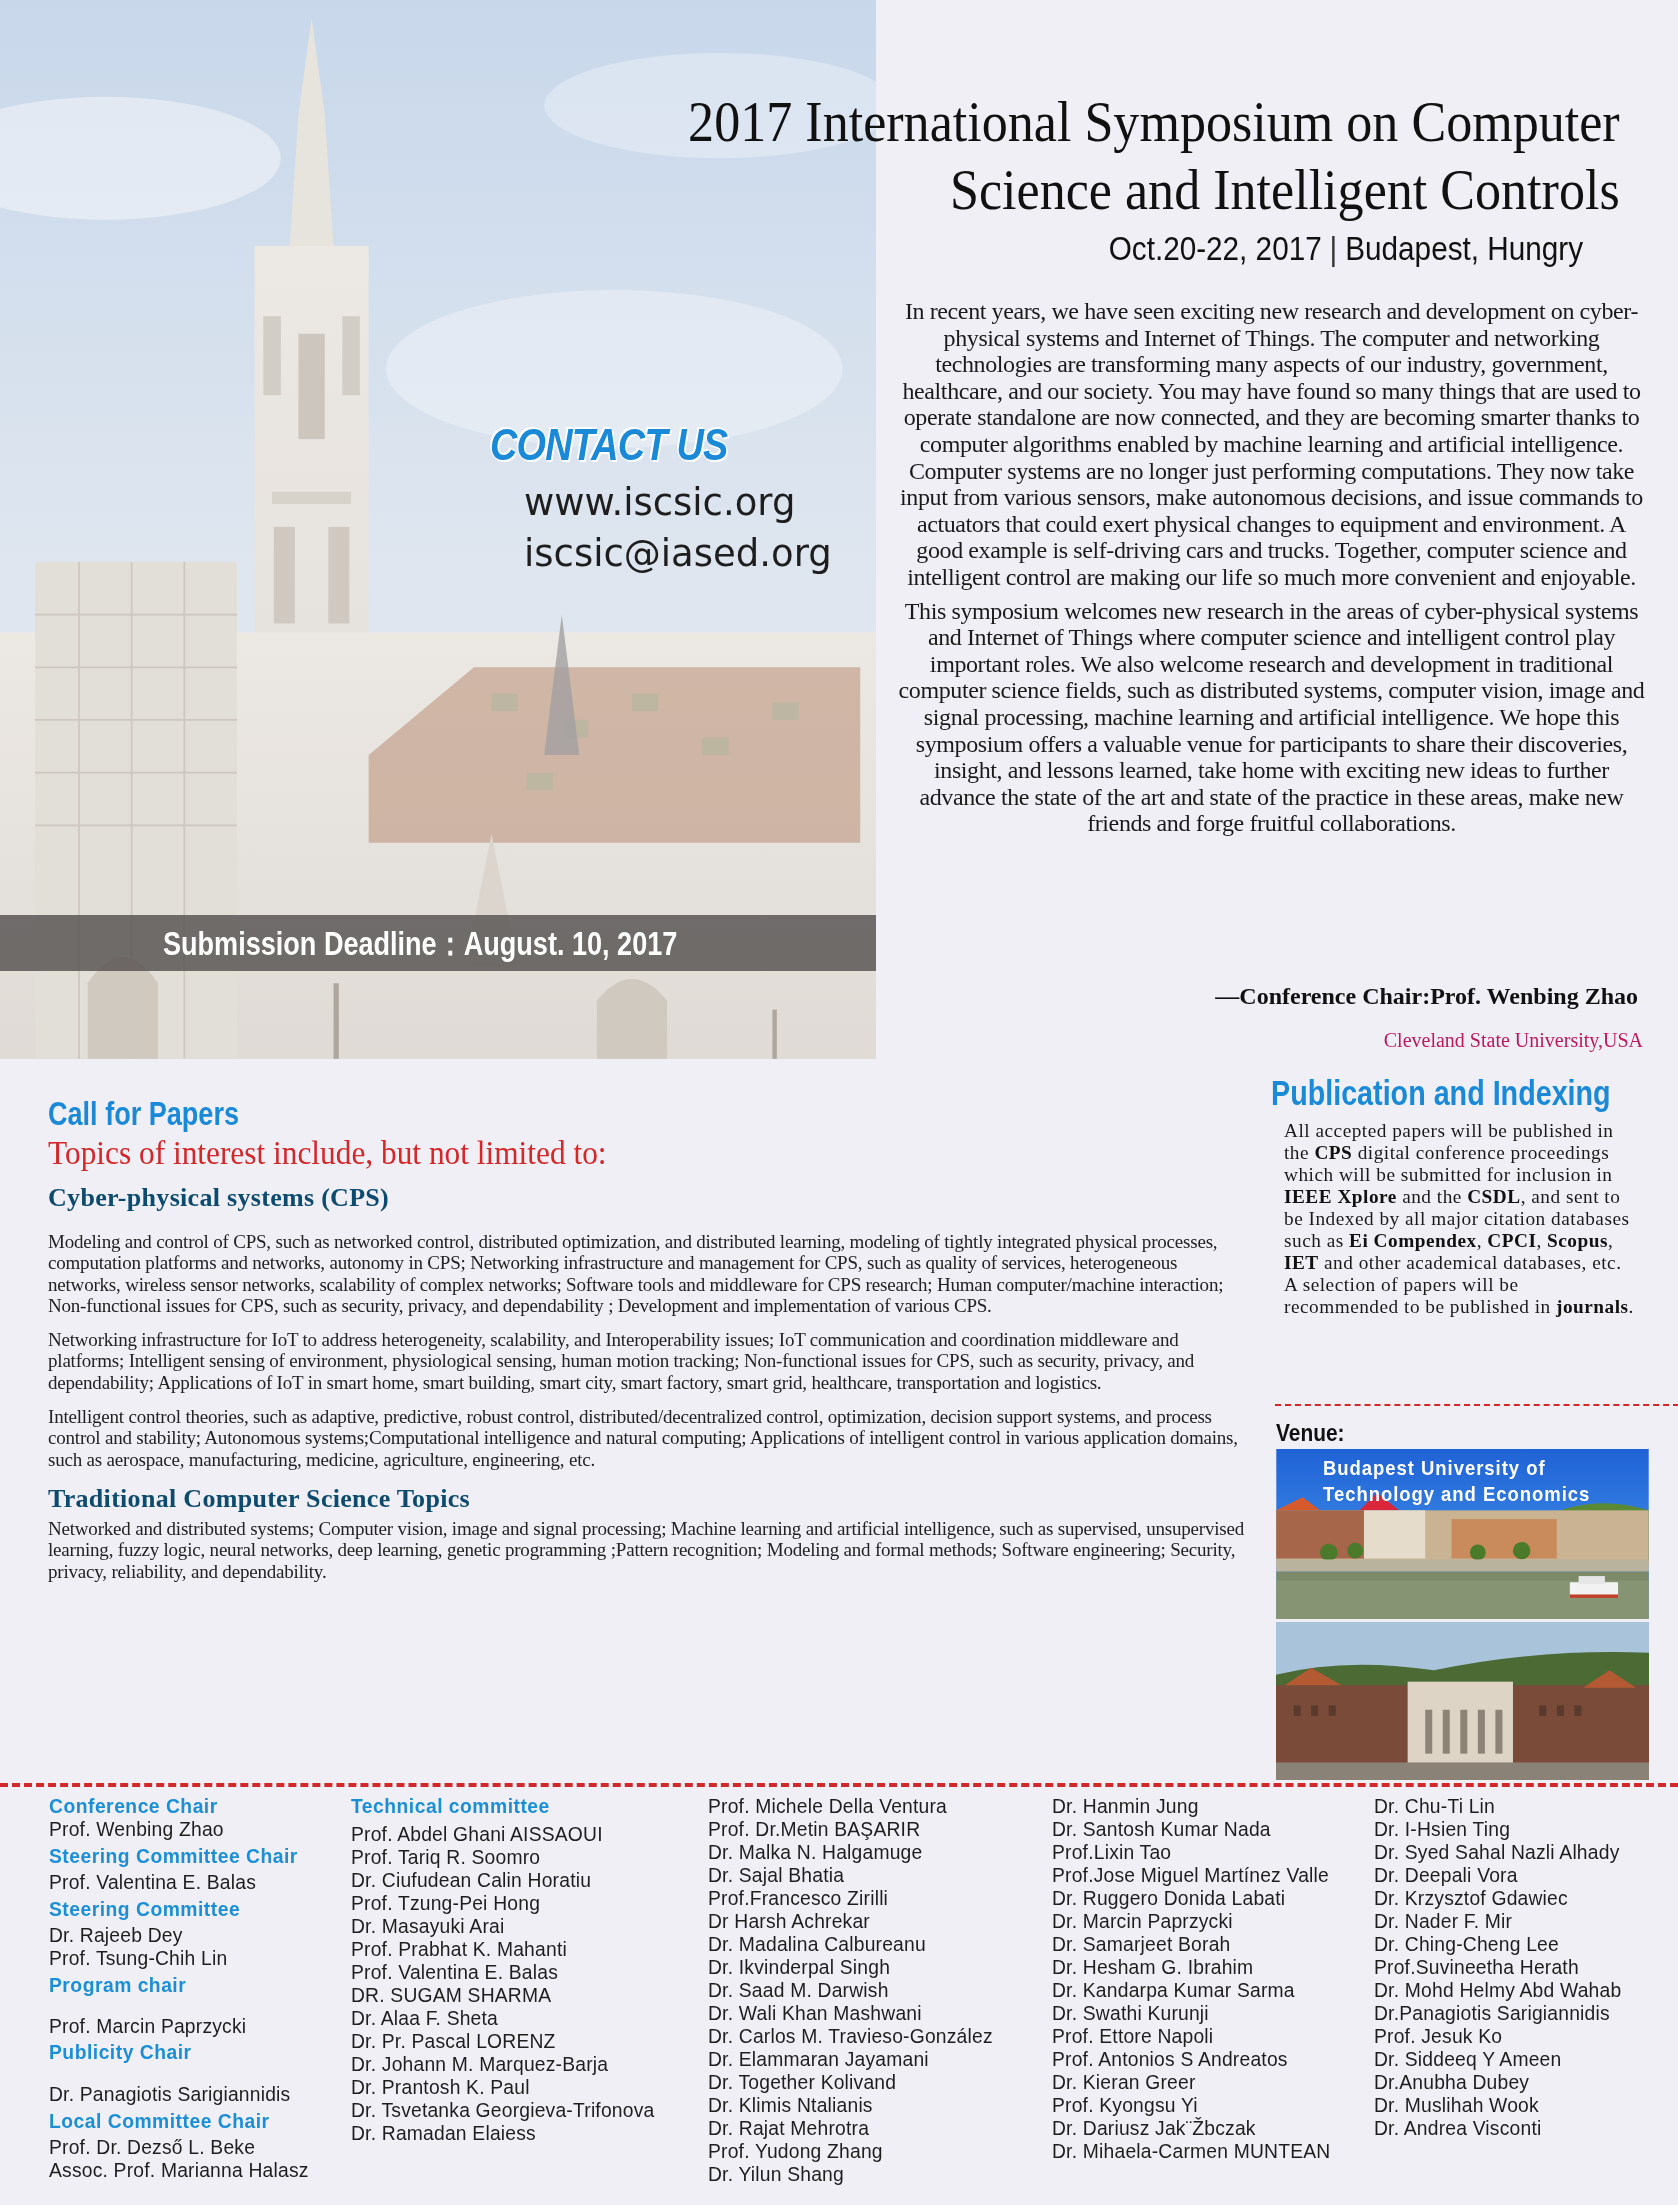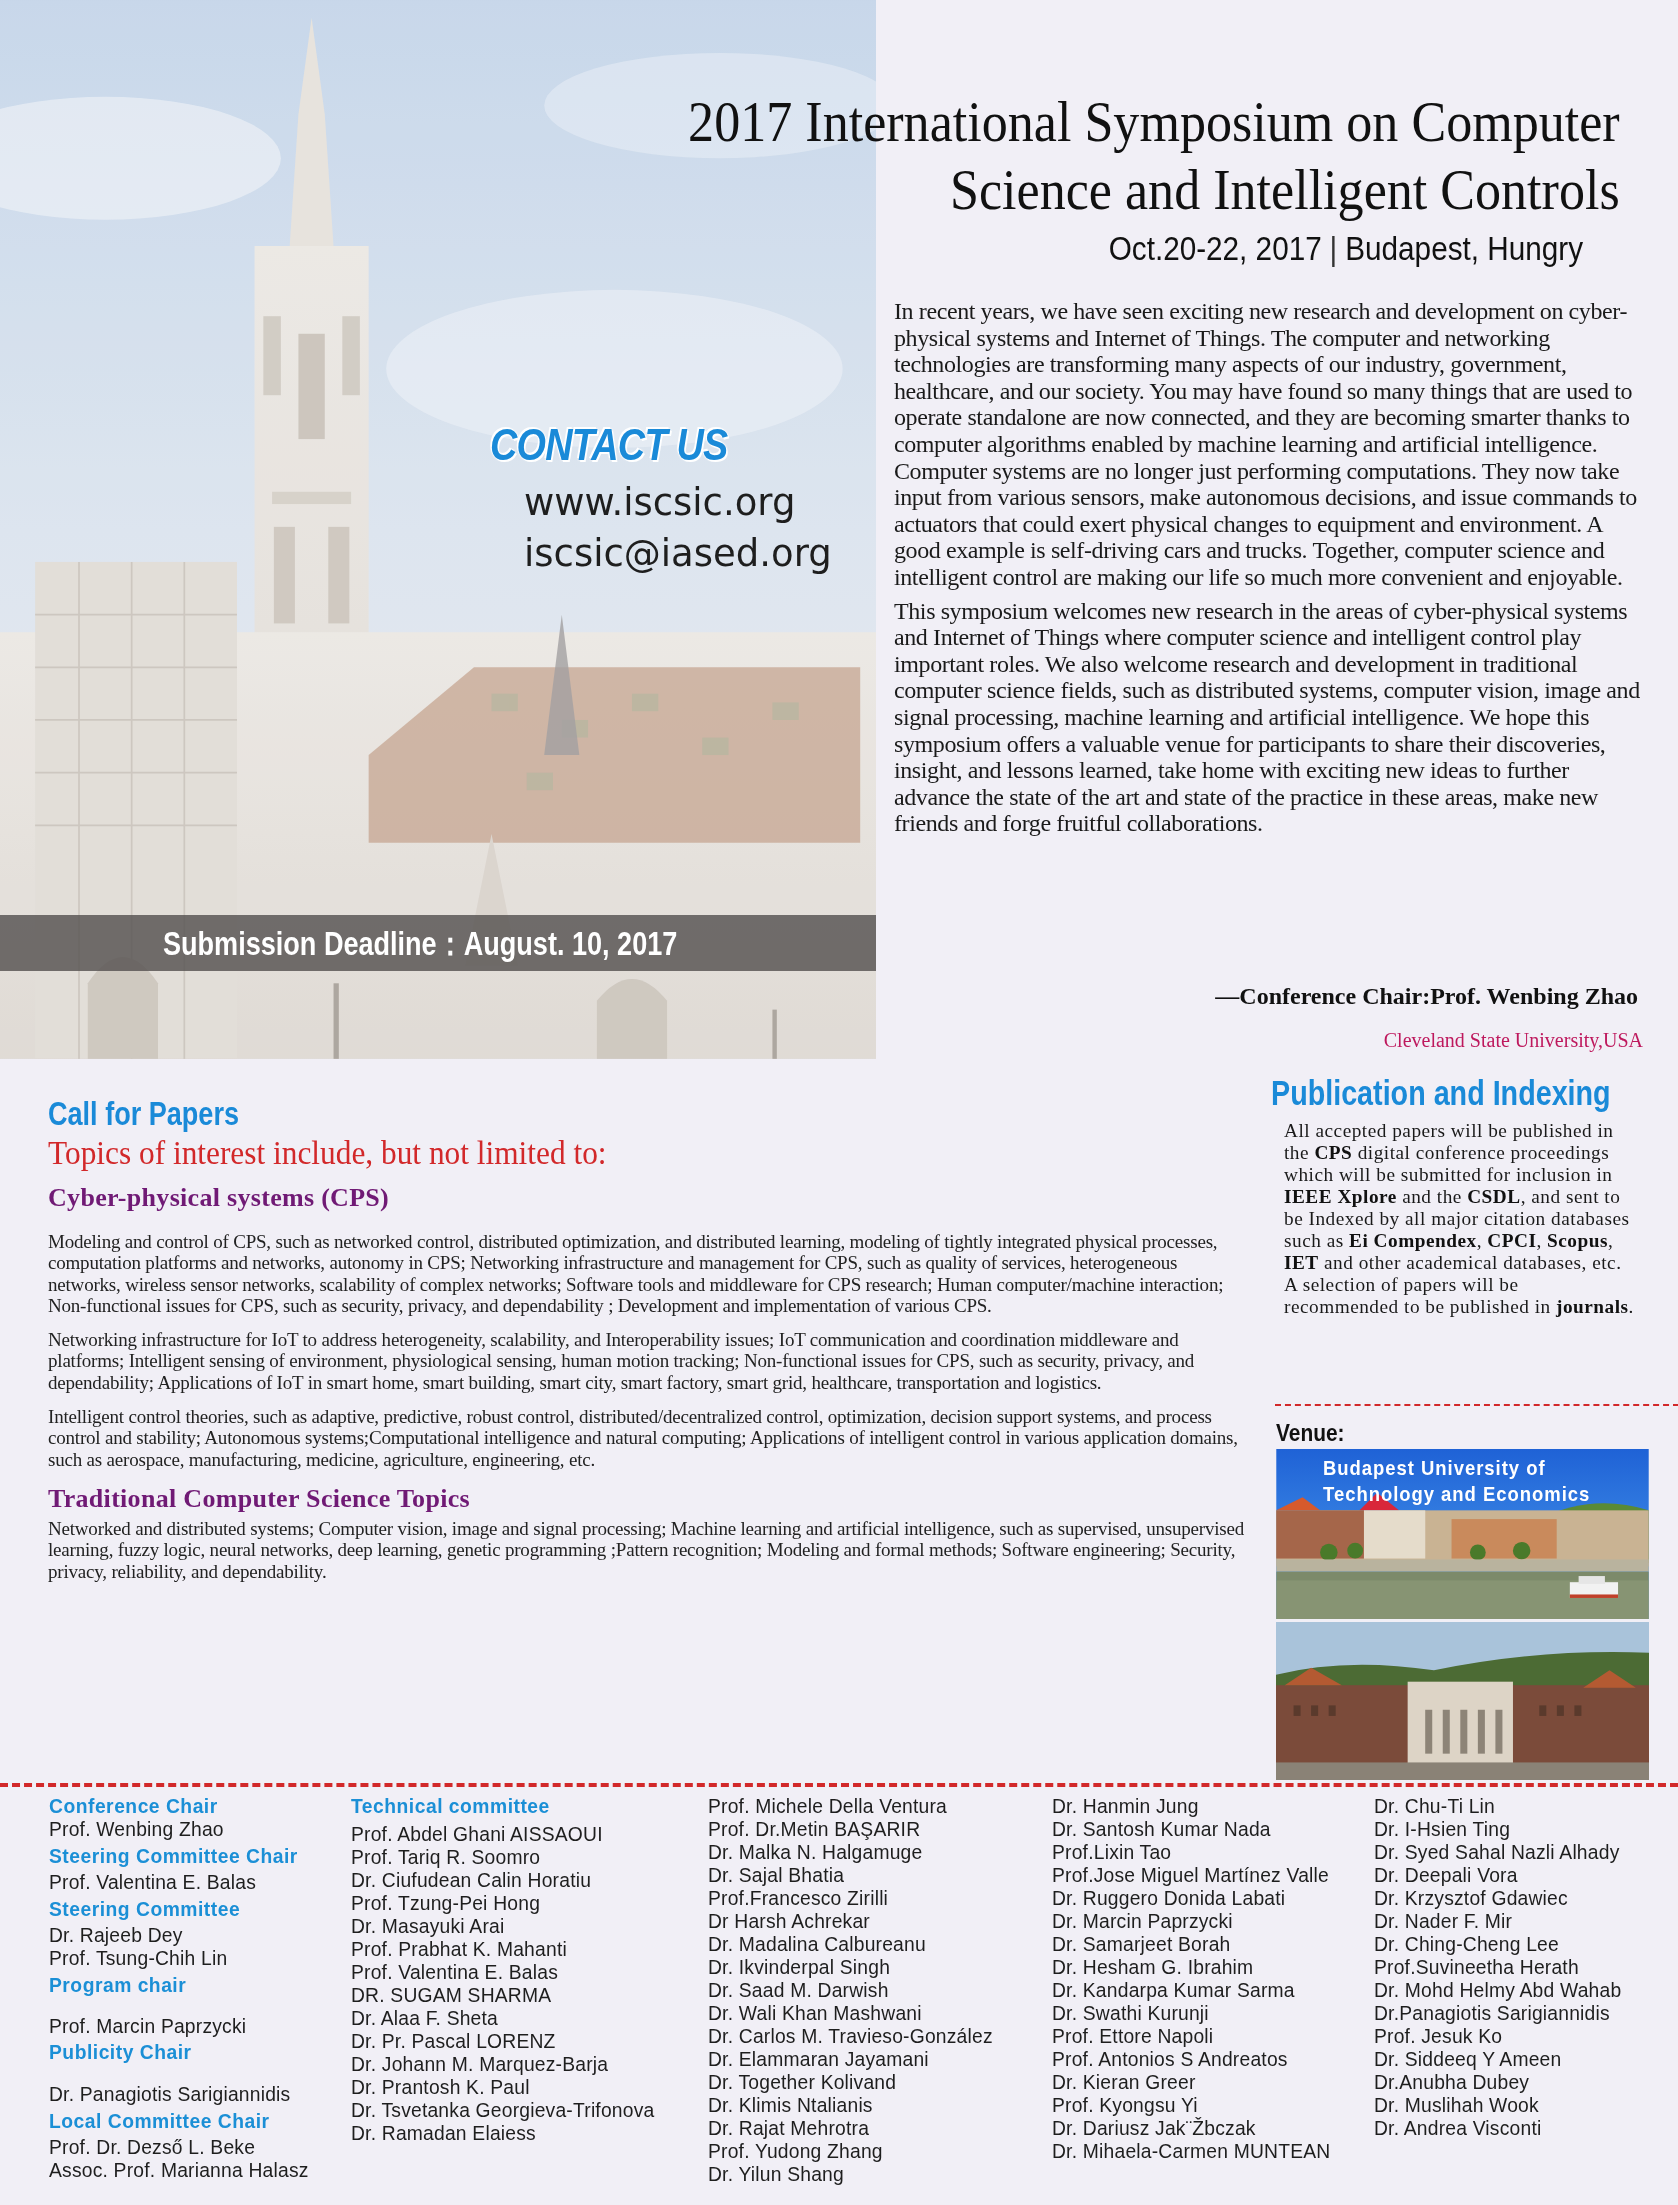--- a/index.html
+++ b/index.html
@@ -43,42 +43,42 @@
     }
     .subtitle {
       position: absolute; right: 95px; top: 230px;
       font-family: "Liberation Sans", sans-serif; font-size: 33px; color: #111;
       transform: scaleX(0.9); transform-origin: right; white-space: nowrap;
     }
     .subtitle .sep { margin: 0 8.8px; color: #333; }
     
     .intro {
       position: absolute; left: 894px; top: 298px; width: 755px;
-      font-size: 24px; line-height: 26.6px; color: #1a1a1a; text-align: left;
+      font-size: 24px; line-height: 26.6px; color: #1a1a1a; text-align: center;
       letter-spacing: -0.4px;
     }
     .intro p { margin: 0 0 7px 0; }
     .chair-sign {
       position: absolute; right: 40px; top: 983px; font-weight: 700; font-size: 24px; color: #111;
     }
     .chair-affil {
       position: absolute; right: 35px; top: 1029px; font-size: 20px; color: #be185d;
     }
     
     .cfp-title {
       position: absolute; left: 48px; top: 1095px; font-family: "Liberation Sans", sans-serif;
       font-weight: 700; font-size: 33px; color: #1a8ad8; transform: scaleX(0.82); transform-origin: left;
     }
     .cfp-sub {
       position: absolute; left: 48px; top: 1135px; font-size: 33px; color: #d2282a;
       transform: scaleX(0.95); transform-origin: left; white-space: nowrap;
     }
     .topics { position: absolute; left: 48px; top: 1183px; width: 1203px; }
     .topic h3 {
-      margin: 0; font-size: 26px; font-weight: 700; color: #701a75; letter-spacing: 0.3px;
+      margin: 0; font-size: 26px; font-weight: 700; color: #0c4a6e; letter-spacing: 0.3px;
     }
     .topic p {
       margin: 0; font-size: 19px; line-height: 21.5px; color: #222; letter-spacing: -0.2px;
     }
     .topic.t1 h3 { margin-bottom: 17.6px; }
     .topic.t1 { margin-bottom: 12.3px; }
     .topic.t2 h3 { margin-bottom: 17.6px; }
     .topic.t2 { margin-bottom: 12.3px; }
     .topic.t3 h3 { margin-bottom: 8.8px; }
     .topic.t3 { margin-bottom: 14px; }

